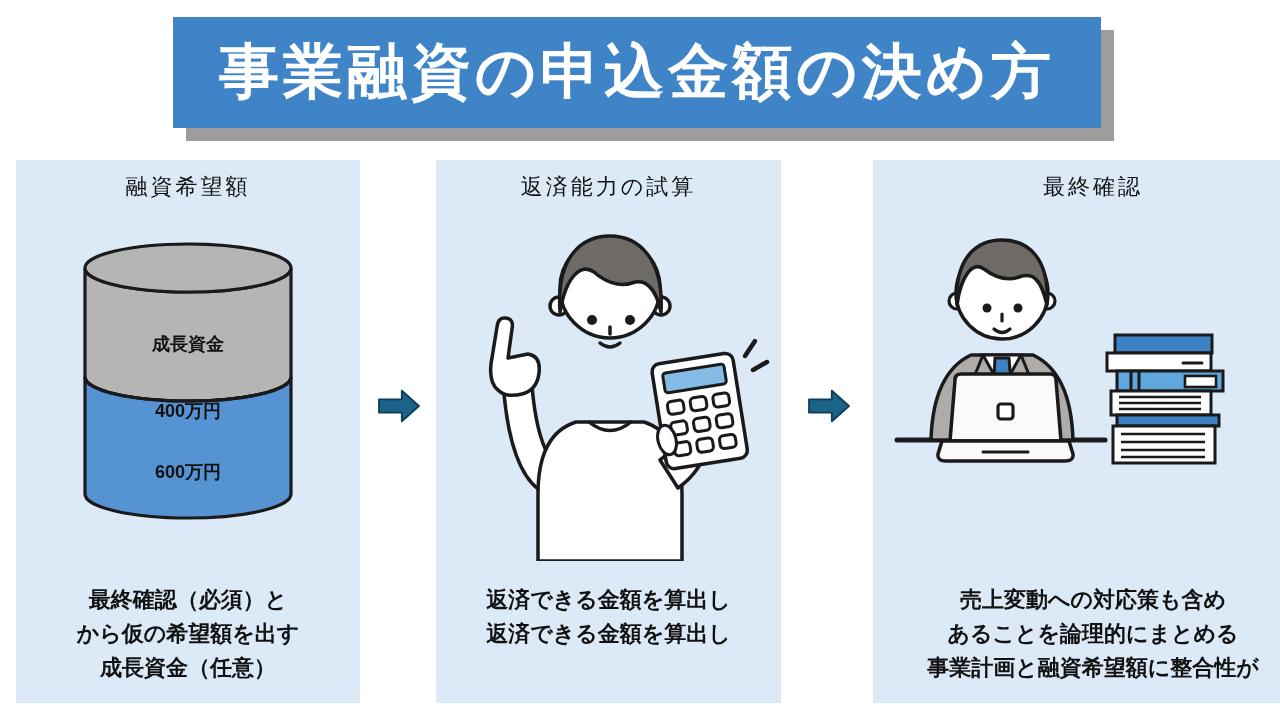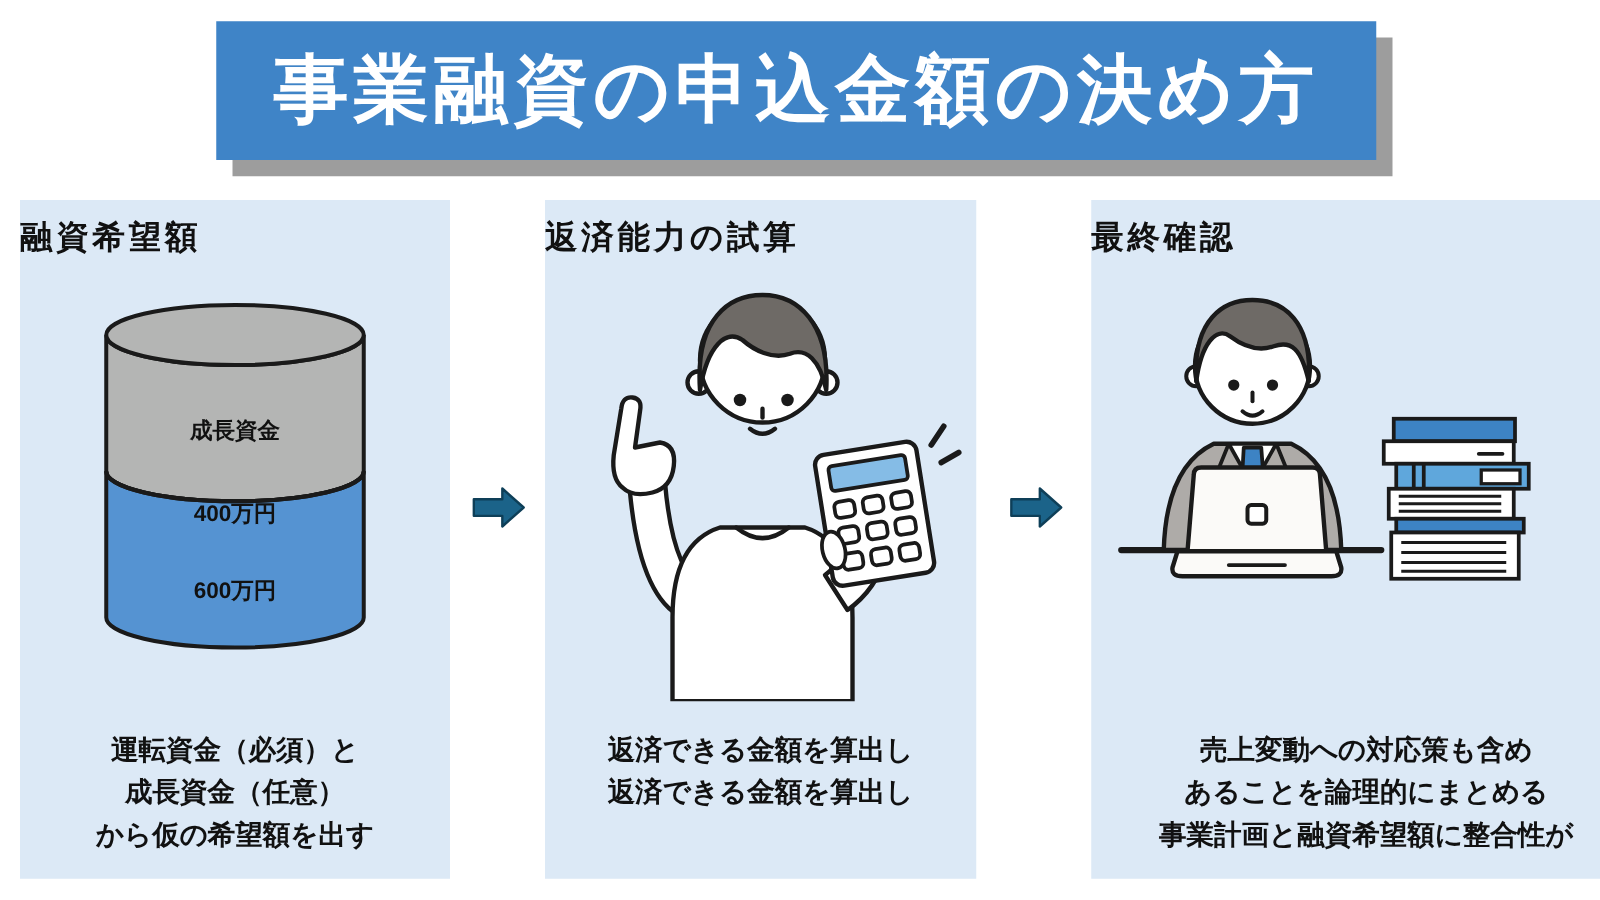--- a/index.html
+++ b/index.html
@@ -40,22 +40,22 @@
   
   .panel{
     position:absolute;top:160px;height:543px;
     background:var(--panel_bg);
   }
   .panel-1{left:16px;width:344px;}
   .panel-2{left:436px;width:345px;}
   .panel-3{left:873px;width:440px;}
   .heading{
     position:absolute;left:0;right:0;top:12px;
-    text-align:left;color:var(--text_black);
-    font-size:26px;font-weight:bold;letter-spacing:3px;white-space:nowrap;
+    text-align:center;color:var(--text_black);
+    font-size:22px;font-weight:normal;letter-spacing:3px;white-space:nowrap;
   }
   .desc{
     position:absolute;left:0;right:0;top:423px;text-align:center;
   }
   .desc div{
     font-size:22px;line-height:34px;font-weight:bold;color:var(--text_black);
     white-space:nowrap;
   }
   
   .cyl-label{
@@ -95,23 +95,23 @@
 
     <div class="cyl-label cyl-top">
       <div>成長資金</div>
       <div>400万円</div>
     </div>
     <div class="cyl-label cyl-bottom">
       <div>600万円</div>
     </div>
 
     <div class="desc">
-      <div>運転資金（必須）と</div>
+      <div>最終確認（必須）と</div>
+      <div>から仮の希望額を出す</div>
       <div>成長資金（任意）</div>
-      <div>から仮の希望額を出す</div>
     </div>
   </div>
 
   <div class="illu" style="left:377px;top:387px;">
     <svg width="44" height="38" viewBox="0 0 46 40">
       <path d="M2,13 L26,13 L26,4 L44,20 L26,36 L26,27 L2,27 Z" fill="var(--arrow_teal)" stroke="#0e3f58" stroke-width="2" stroke-linejoin="round"></path>
     </svg>
   </div>
 
   <div class="panel panel-2">

